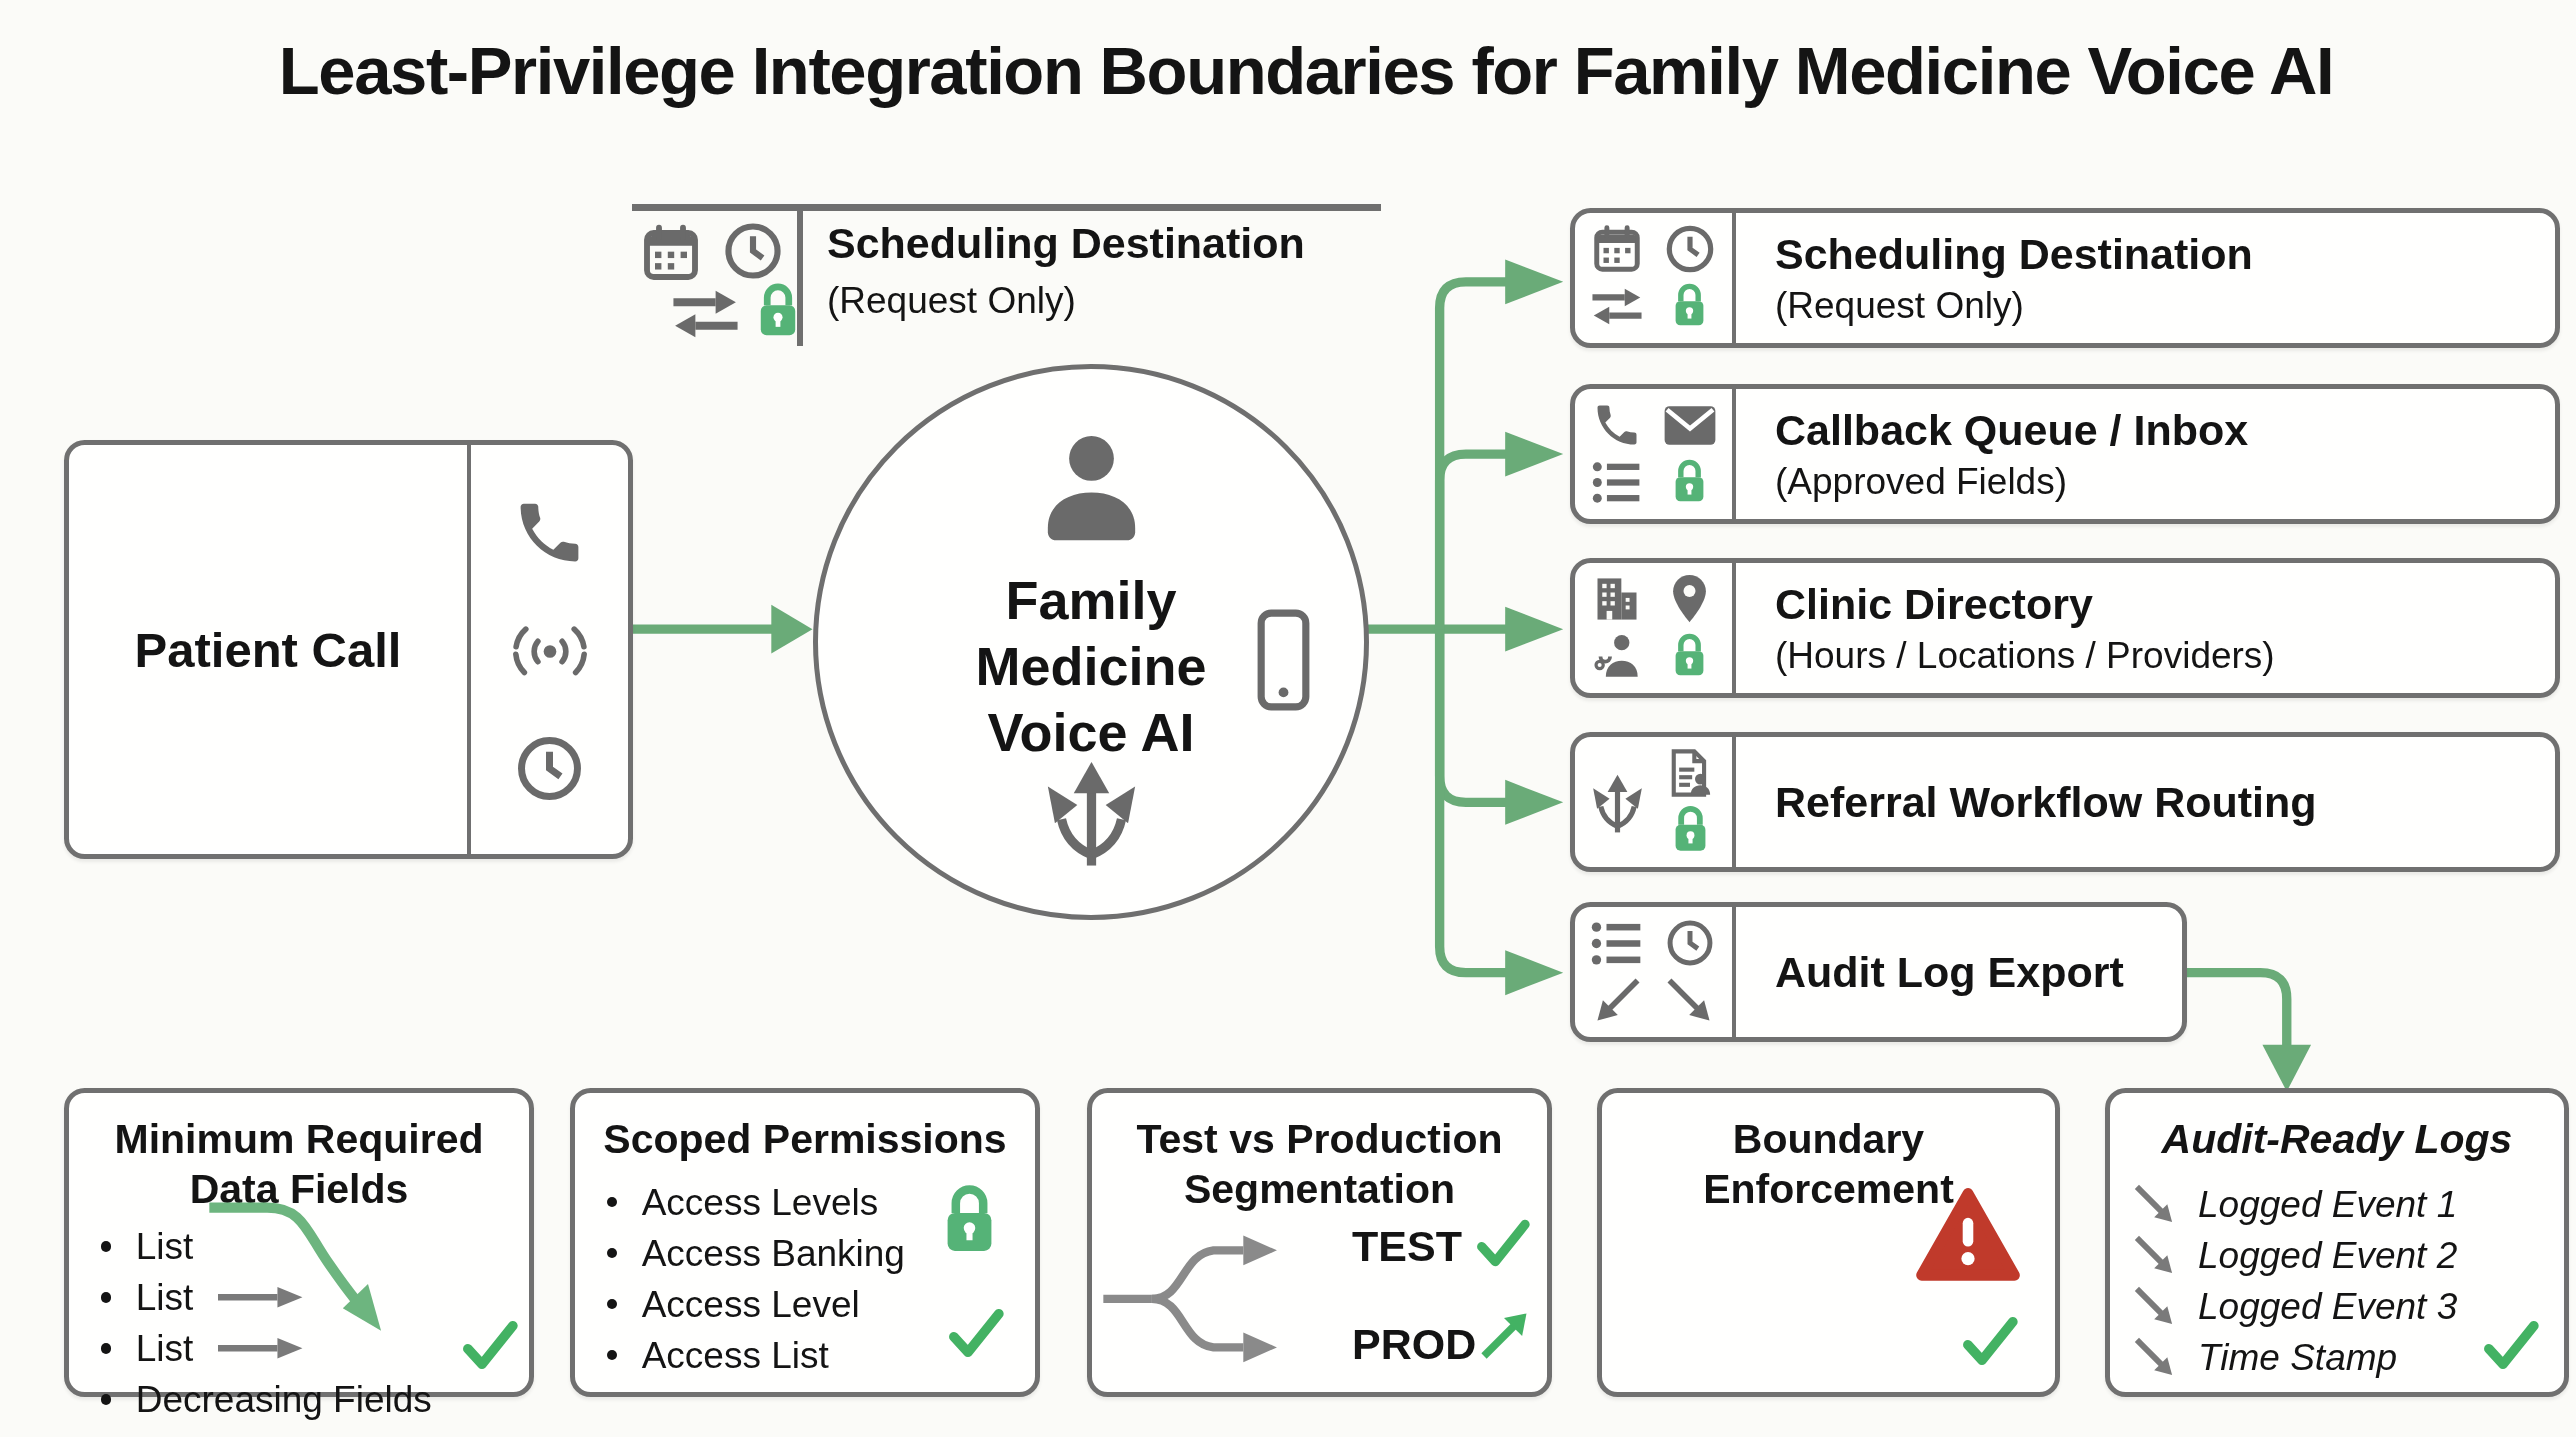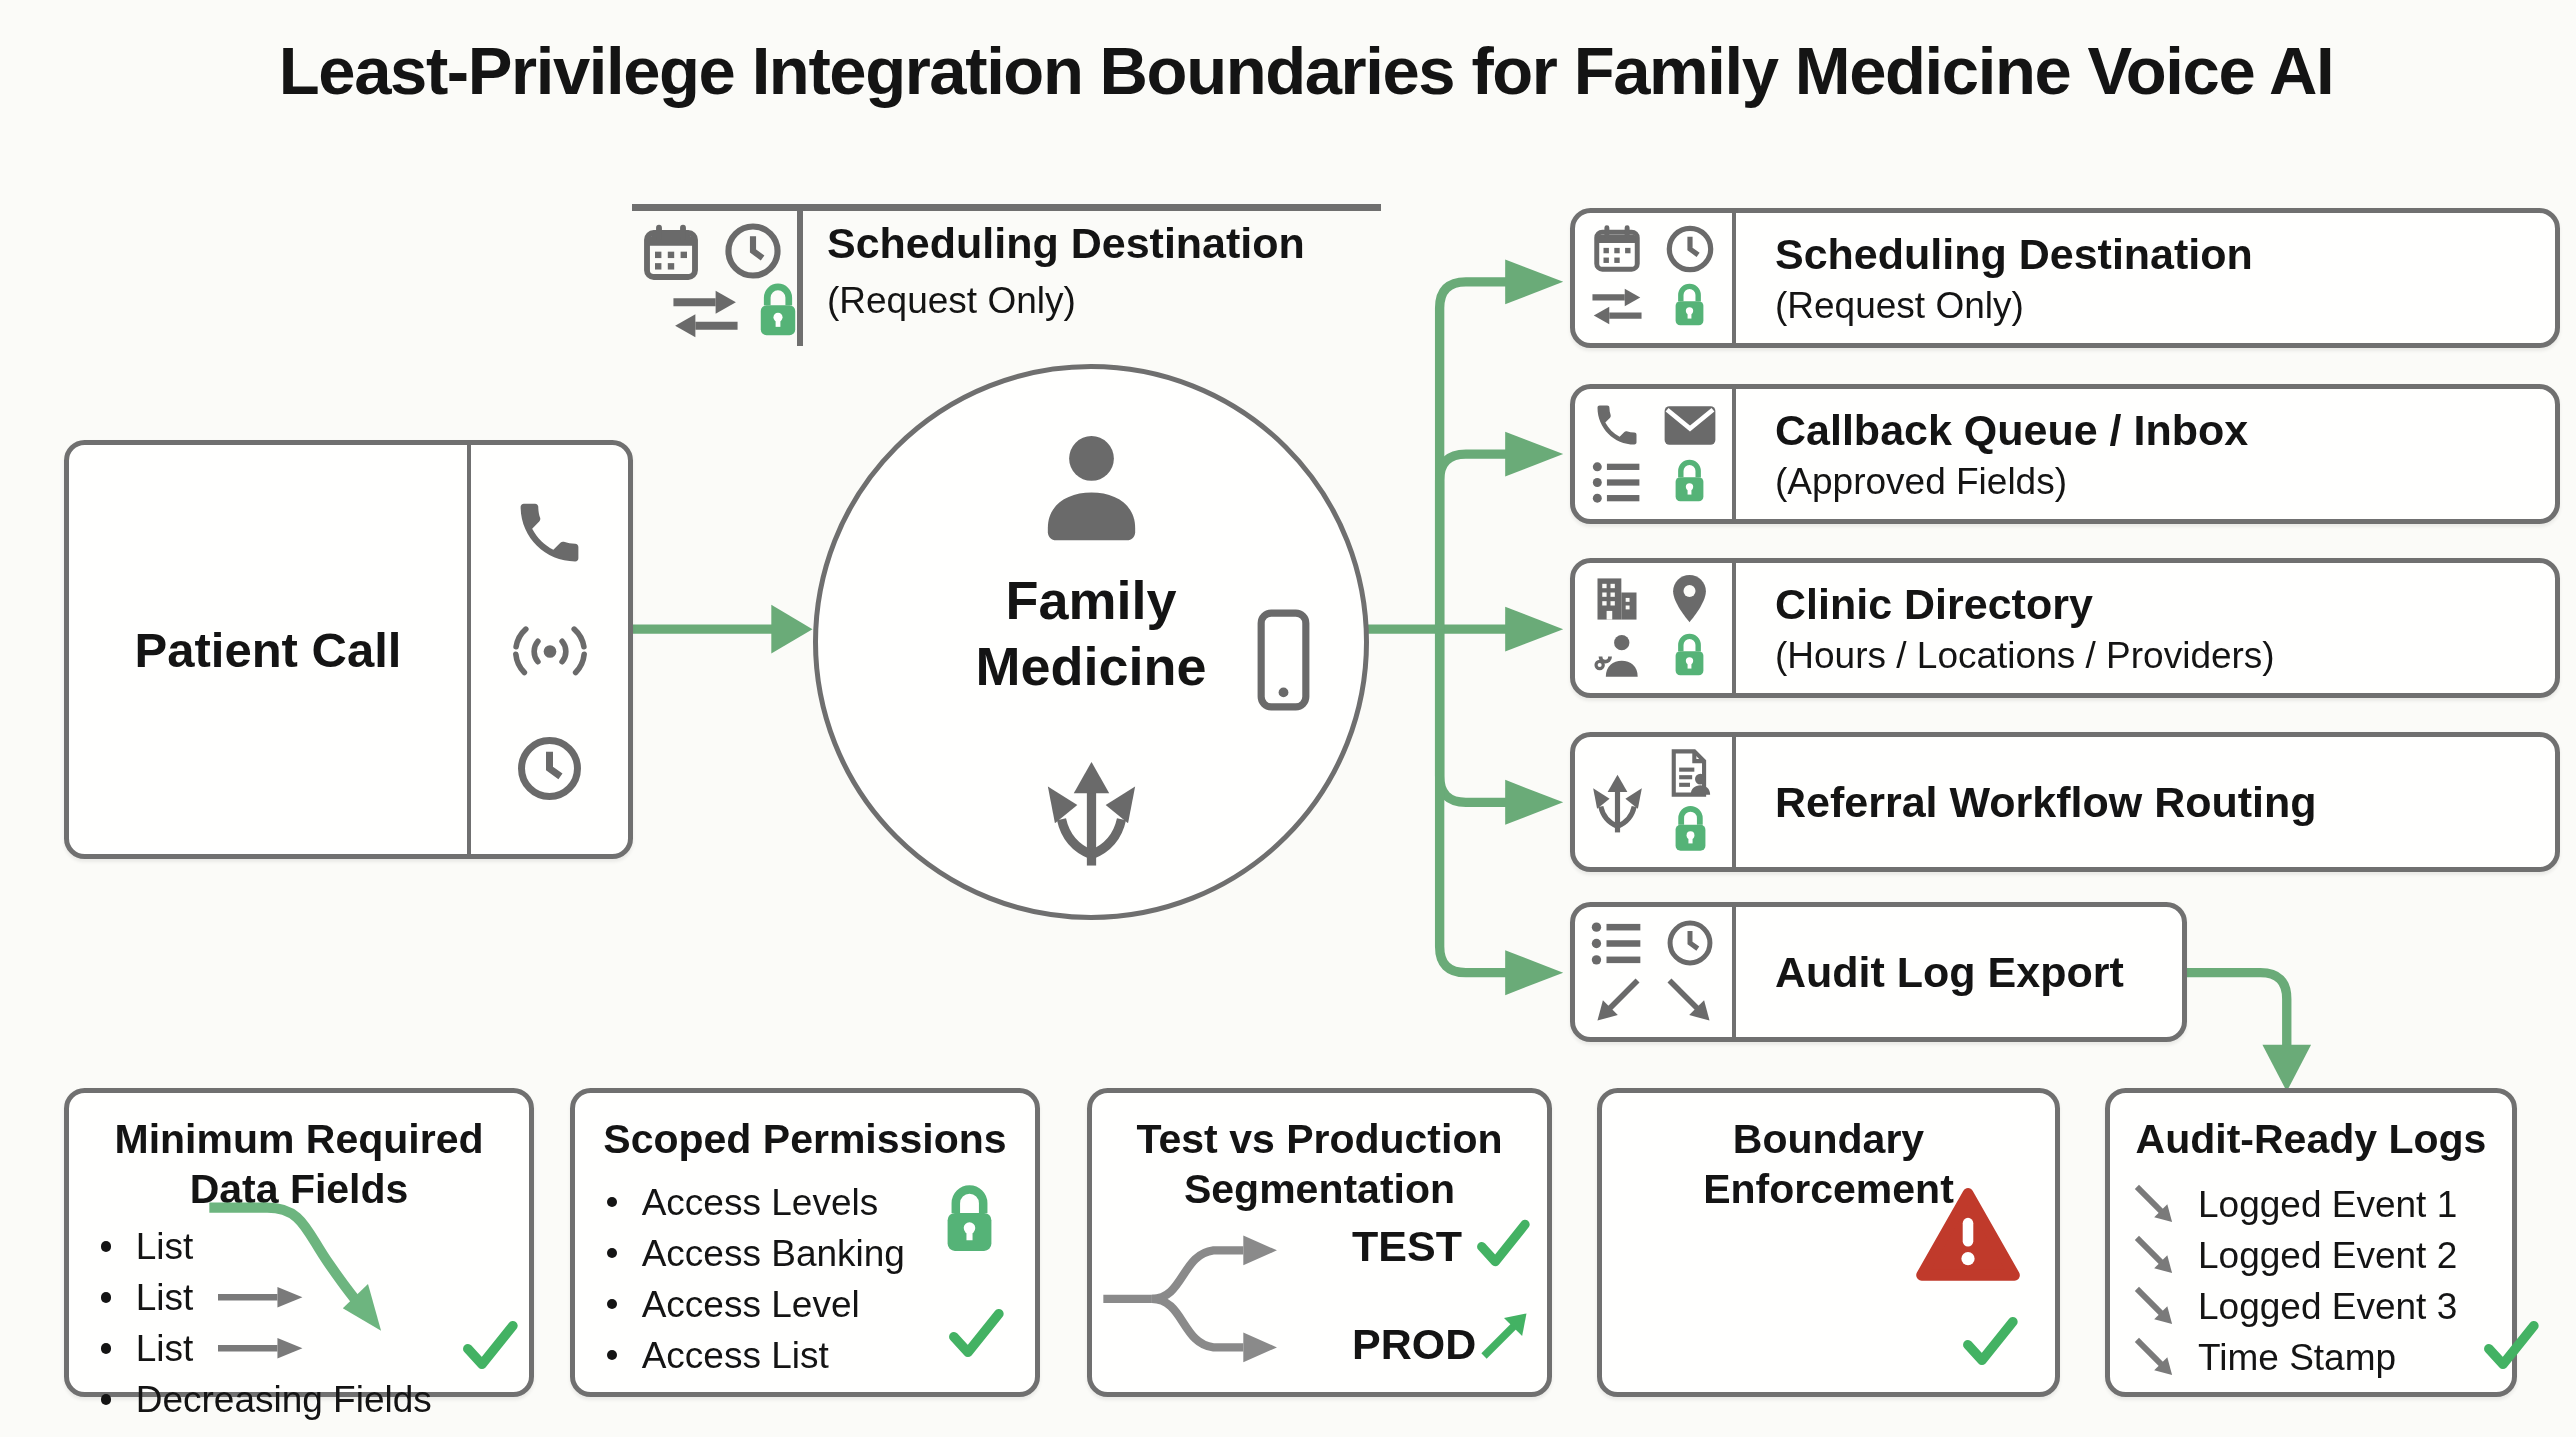--- a/index.html
+++ b/index.html
@@ -157,20 +157,21 @@
   </div>
 
   <div class="hub">
     <svg class="icon abs" style="left:208px; top:54px;" width="131" height="131" viewBox="0 0 48 48">
       <circle cx="24" cy="13" r="8.2" fill="#6a6a6a"></circle>
       <path d="M8 40v-1.5c0-8.5 7.2-13 16-13s16 4.5 16 13V40c0 1.6-1.3 3-3 3H11c-1.7 0-3-1.4-3-3z" fill="#6a6a6a"></path>
     </svg>
     <div class="hub-text">
       <div>Family</div>
       <div>Medicine</div>
+      <div>Voice AI</div>
     </div>
     <svg class="icon abs" style="left:432px; top:236px;" width="67" height="110" viewBox="0 0 30 48">
       <rect x="5" y="3" width="20" height="42" rx="4.5" fill="none" stroke="#6a6a6a" stroke-width="3.2"></rect>
       <circle cx="15" cy="38.5" r="2.2" fill="#6a6a6a"></circle>
     </svg>
     <svg class="icon abs" style="left:208px; top:382px;" width="131" height="120" viewBox="0 0 48 44">
       <path d="M24 42V15" stroke="#6a6a6a" stroke-width="3.4"></path>
       <polygon points="24,4 17.5,15.5 30.5,15.5" fill="#6a6a6a"></polygon>
       <path d="M24 38c-5-2-9.5-6-11-13" stroke="#6a6a6a" stroke-width="3.4" fill="none"></path>
       <polygon points="8,13 18.8,19.8 10.6,26.5" fill="#6a6a6a"></polygon>
@@ -453,21 +454,21 @@
     <svg class="icon abs" style="left:311px; top:94px;" width="110" height="97" viewBox="0 0 48 44">
       <path d="M24 3 L45 40 H3 Z" fill="#c03a2b" stroke="#c03a2b" stroke-width="5" stroke-linejoin="round"></path>
       <rect x="21.6" y="14" width="4.8" height="13" rx="2.4" fill="#fff"></rect>
       <circle cx="24" cy="32.5" r="3" fill="#fff"></circle>
     </svg>
     <svg class="icon abs" style="left:358px; top:221px;" width="62" height="54" viewBox="0 0 48 42">
       <path d="M6 24l11 12 24-30" stroke="#43b263" stroke-width="7.5" fill="none" stroke-linecap="round" stroke-linejoin="round"></path>
     </svg>
   </div>
 
-  <div class="box" style="left:2105px; top:1088px; width:412px; height:309px;">
+  <div class="box" style="left:2105px; top:1088px; width:464px; height:309px;font-style:italic;">
     <div class="btitle">Audit-Ready Logs</div>
     <div style="margin-top:15px;">
       <div class="bullet-row" style="margin-left:22.5px; gap:22.5px;">
         <svg class="icon" width="43" height="43" viewBox="0 0 44 44">
             <path d="M4 4 L30 30" stroke="#7a7a7a" stroke-width="6"></path>
             <polygon points="40,40 21.7,35.1 35.1,21.7" fill="#7a7a7a"></polygon>
           </svg>
         <span>Logged Event 1</span>
       </div>
       <div class="bullet-row" style="margin-left:22.5px; gap:22.5px;">

